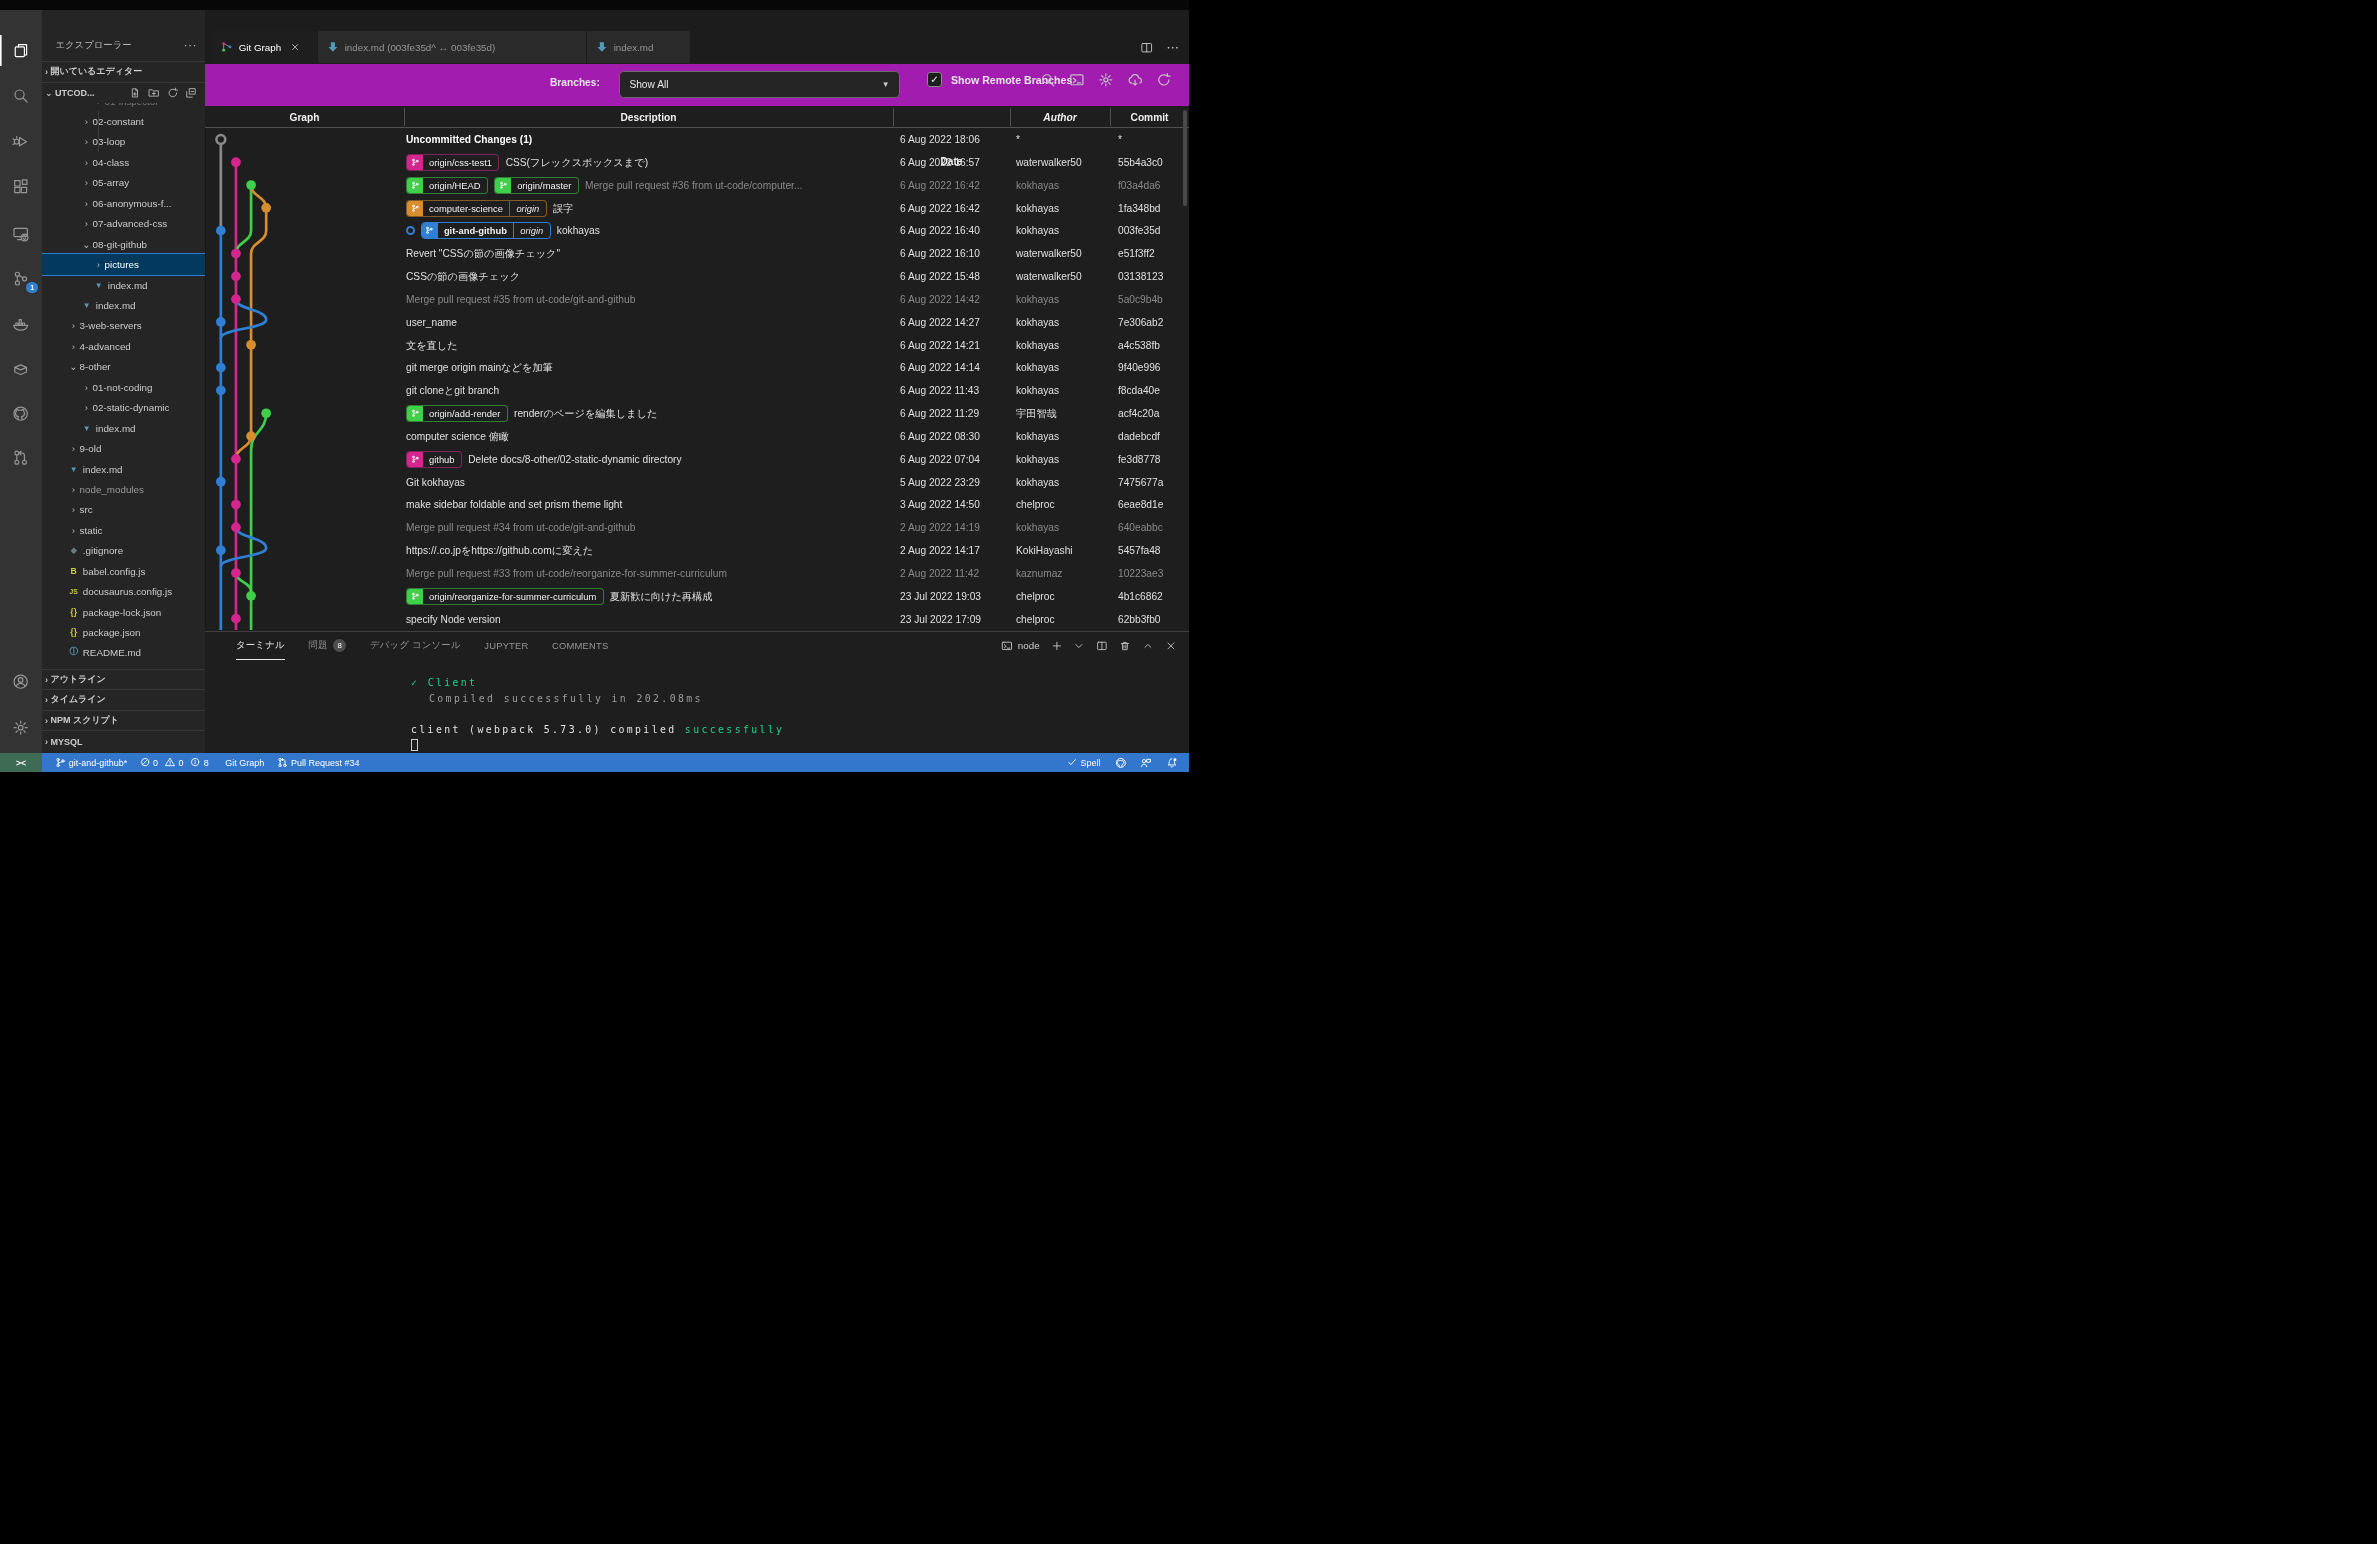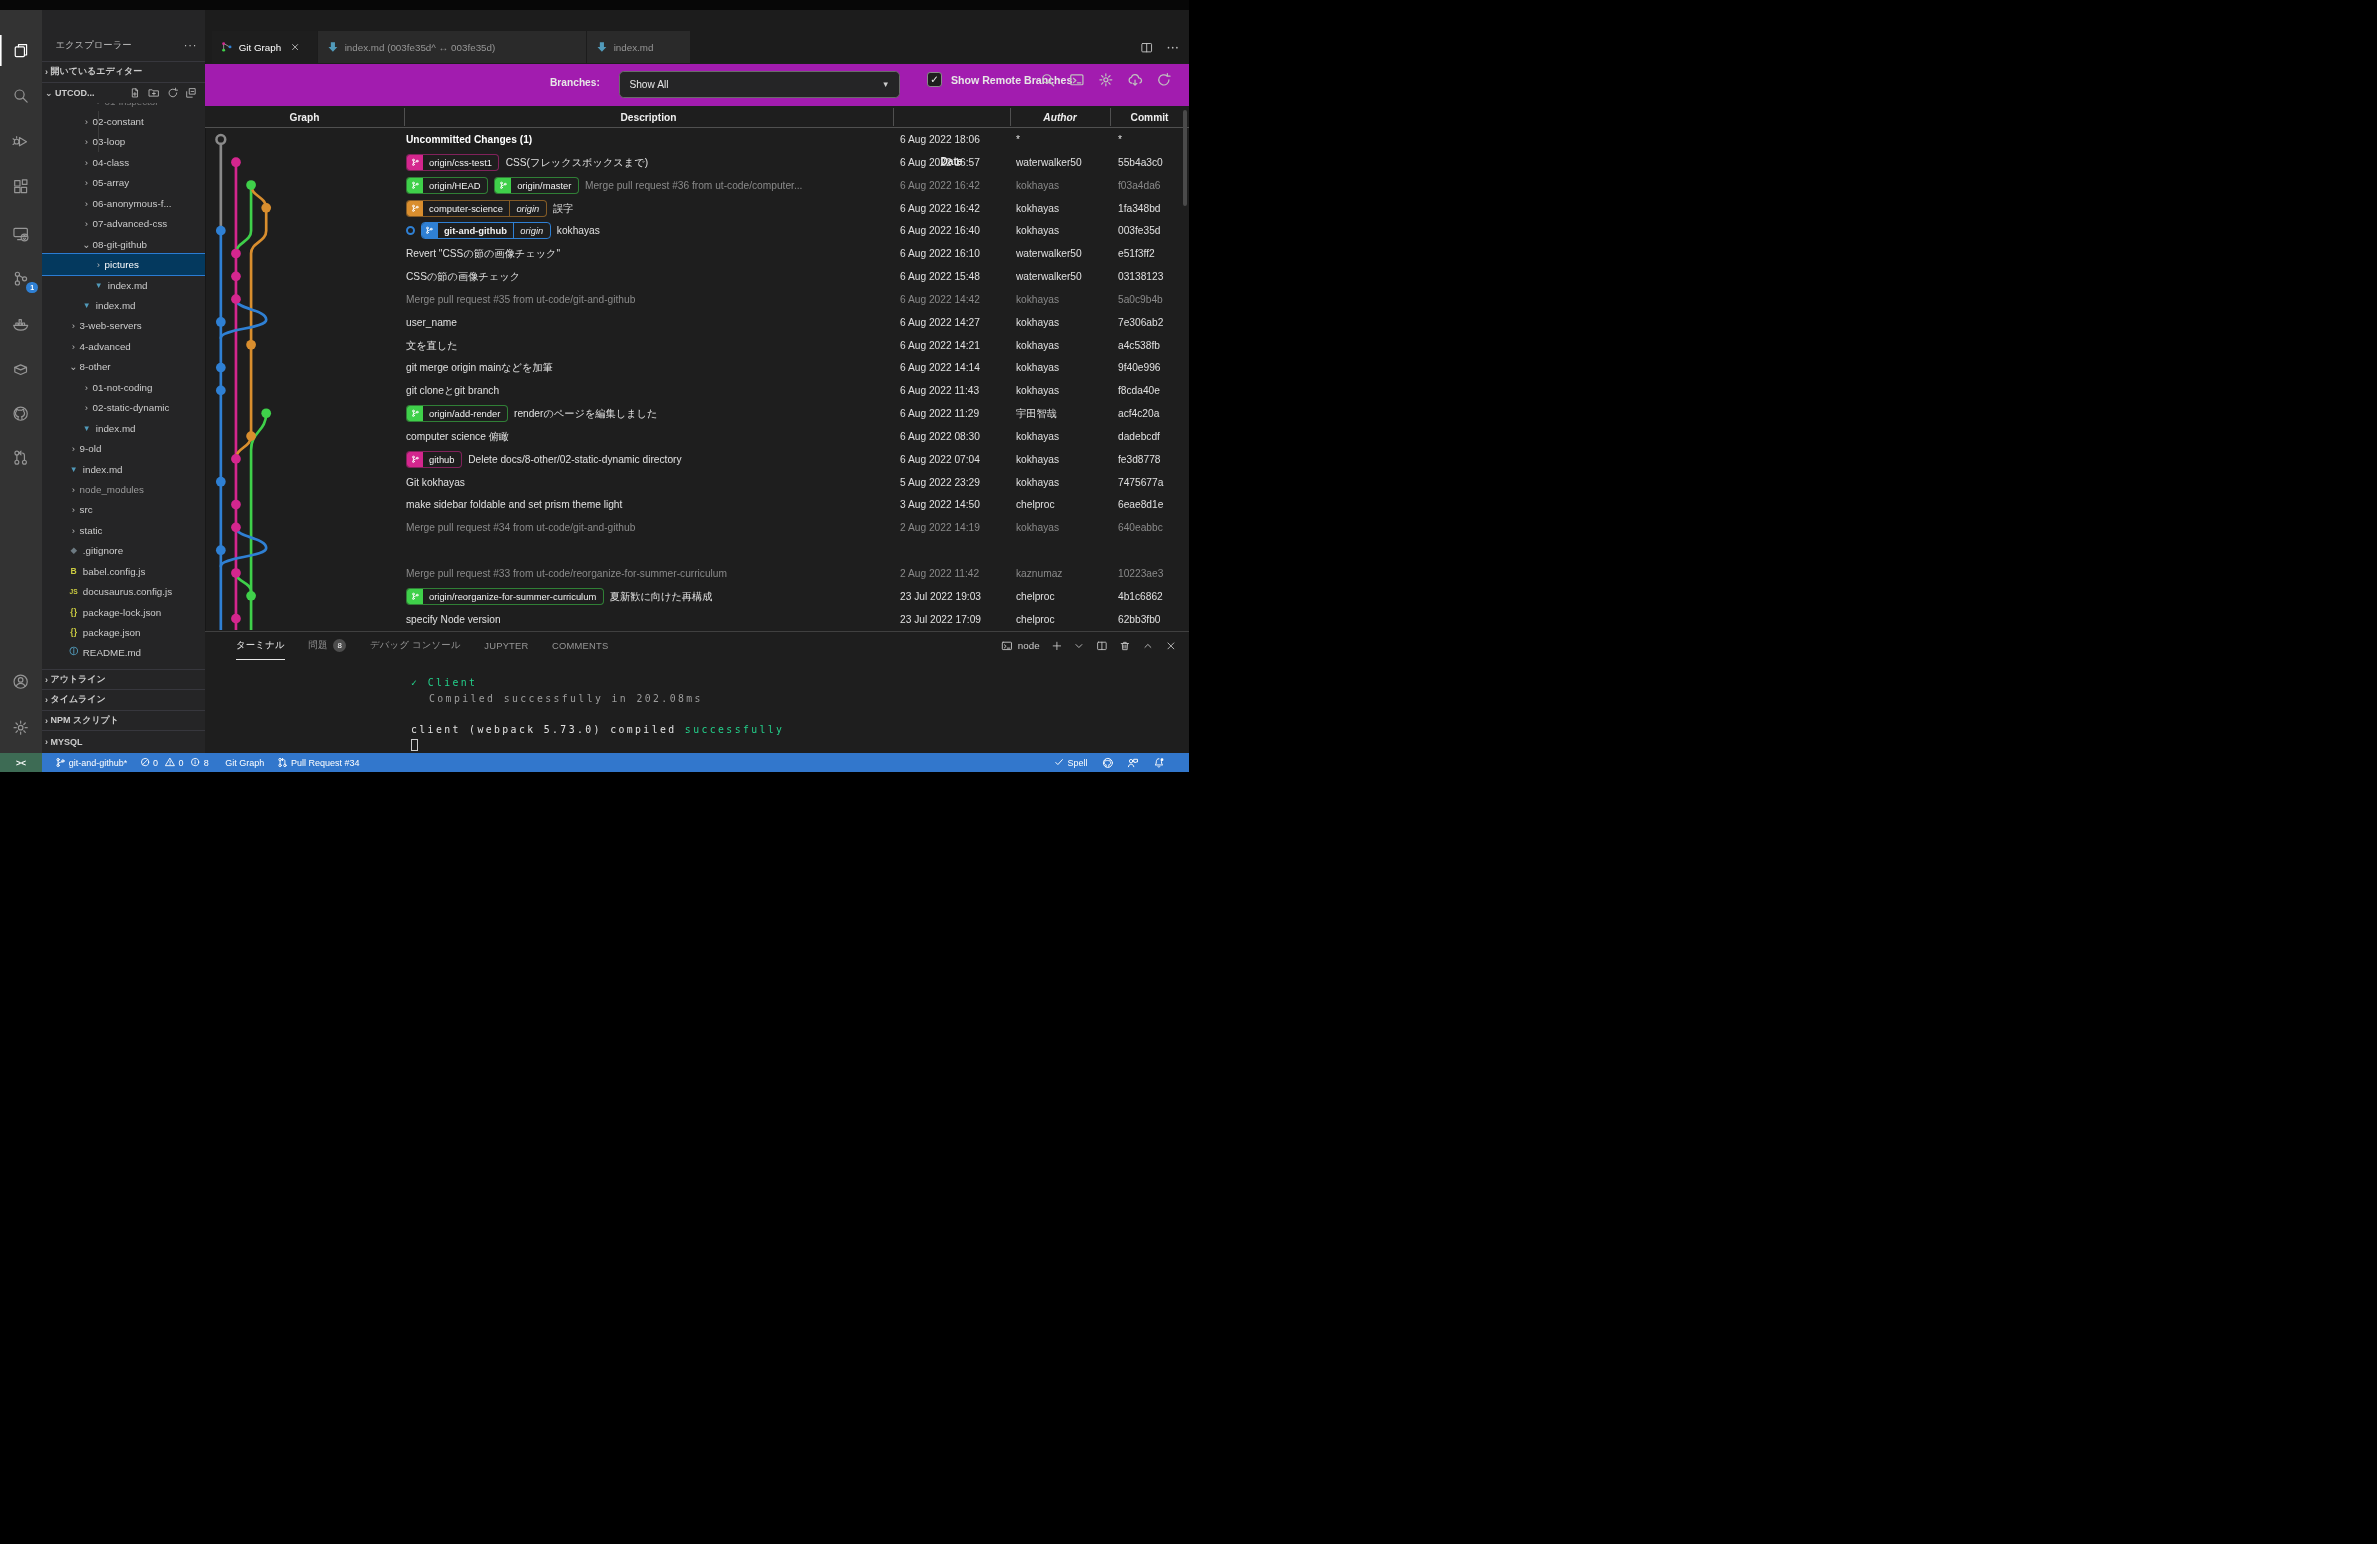--- a/index.html
+++ b/index.html
@@ -78,21 +78,21 @@
 .pshell{display:flex;align-items:center;gap:4.7px;font-size:9.8px;color:#cccccc}
 .term{position:absolute;left:0;top:27.5px;width:100%;font-family:"DejaVu Sans Mono","Liberation Mono",monospace;font-size:9.8px;letter-spacing:2.4px;color:#e3e3e3}
 .tline{position:absolute;left:224px;white-space:pre}
 .tgreen{color:#23d18b}
 .tdim{color:#9d9d9d}
 .cursor{position:absolute;left:224px;width:7px;height:12.6px;border:0.8px solid #cccccc}
 
 #statusbar{position:absolute;left:0;top:753px;width:1189px;height:19px;background:#3277cc;color:#ffffff;font-size:9px;display:flex;align-items:center}
 #remoteblk{width:42px;height:19px;background:#3d6b54;display:flex;align-items:center;justify-content:center;font-weight:bold;font-size:8.6px;cursor:pointer;flex:0 0 auto}
 .sitem{display:flex;align-items:flex-end;gap:3.1px;margin-left:12.6px;cursor:pointer;white-space:nowrap}
-#sright{margin-left:auto;display:flex;align-items:center;gap:14px;padding-right:24px}
+#sright{margin-left:auto;display:flex;align-items:center;gap:14px;padding-right:11px}
 #sright .sitem{margin-left:0}
 </style>
 </head>
 <body>
 
 <div id="win">
   <div id="topstrip"></div>
   <div id="activitybar">
       <div class="ai active" style="top: 25px;">
         <svg class="ic" width="17.3" height="17.3" viewBox="0 0 16 16" fill="none" stroke="currentColor" stroke-width="1.1" stroke-linecap="round" stroke-linejoin="round">
@@ -741,20 +741,28 @@
         <div class="cell c-hash">6eae8d1e</div>
       </div>
       <div class="row muted" style="top: 388px;">
         <div class="cell c-desc">
           <span>Merge pull request #34 from ut-code/git-and-github</span>
         </div>
         <div class="cell c-date">2 Aug 2022 14:19</div>
         <div class="cell c-auth">kokhayas</div>
         <div class="cell c-hash">640eabbc</div>
       </div>
+      <div class="row" style="top: 411px;">
+        <div class="cell c-desc">
+          <span>https://.co.jpをhttps://github.comに変えた</span>
+        </div>
+        <div class="cell c-date">2 Aug 2022 14:17</div>
+        <div class="cell c-auth">KokiHayashi</div>
+        <div class="cell c-hash">5457fa48</div>
+      </div>
       <div class="row muted" style="top: 434px;">
         <div class="cell c-desc">
           <span>Merge pull request #33 from ut-code/reorganize-for-summer-curriculum</span>
         </div>
         <div class="cell c-date">2 Aug 2022 11:42</div>
         <div class="cell c-auth">kaznumaz</div>
         <div class="cell c-hash">10223ae3</div>
       </div>
       <div class="row" style="top: 457px;">
         <div class="cell c-desc">

